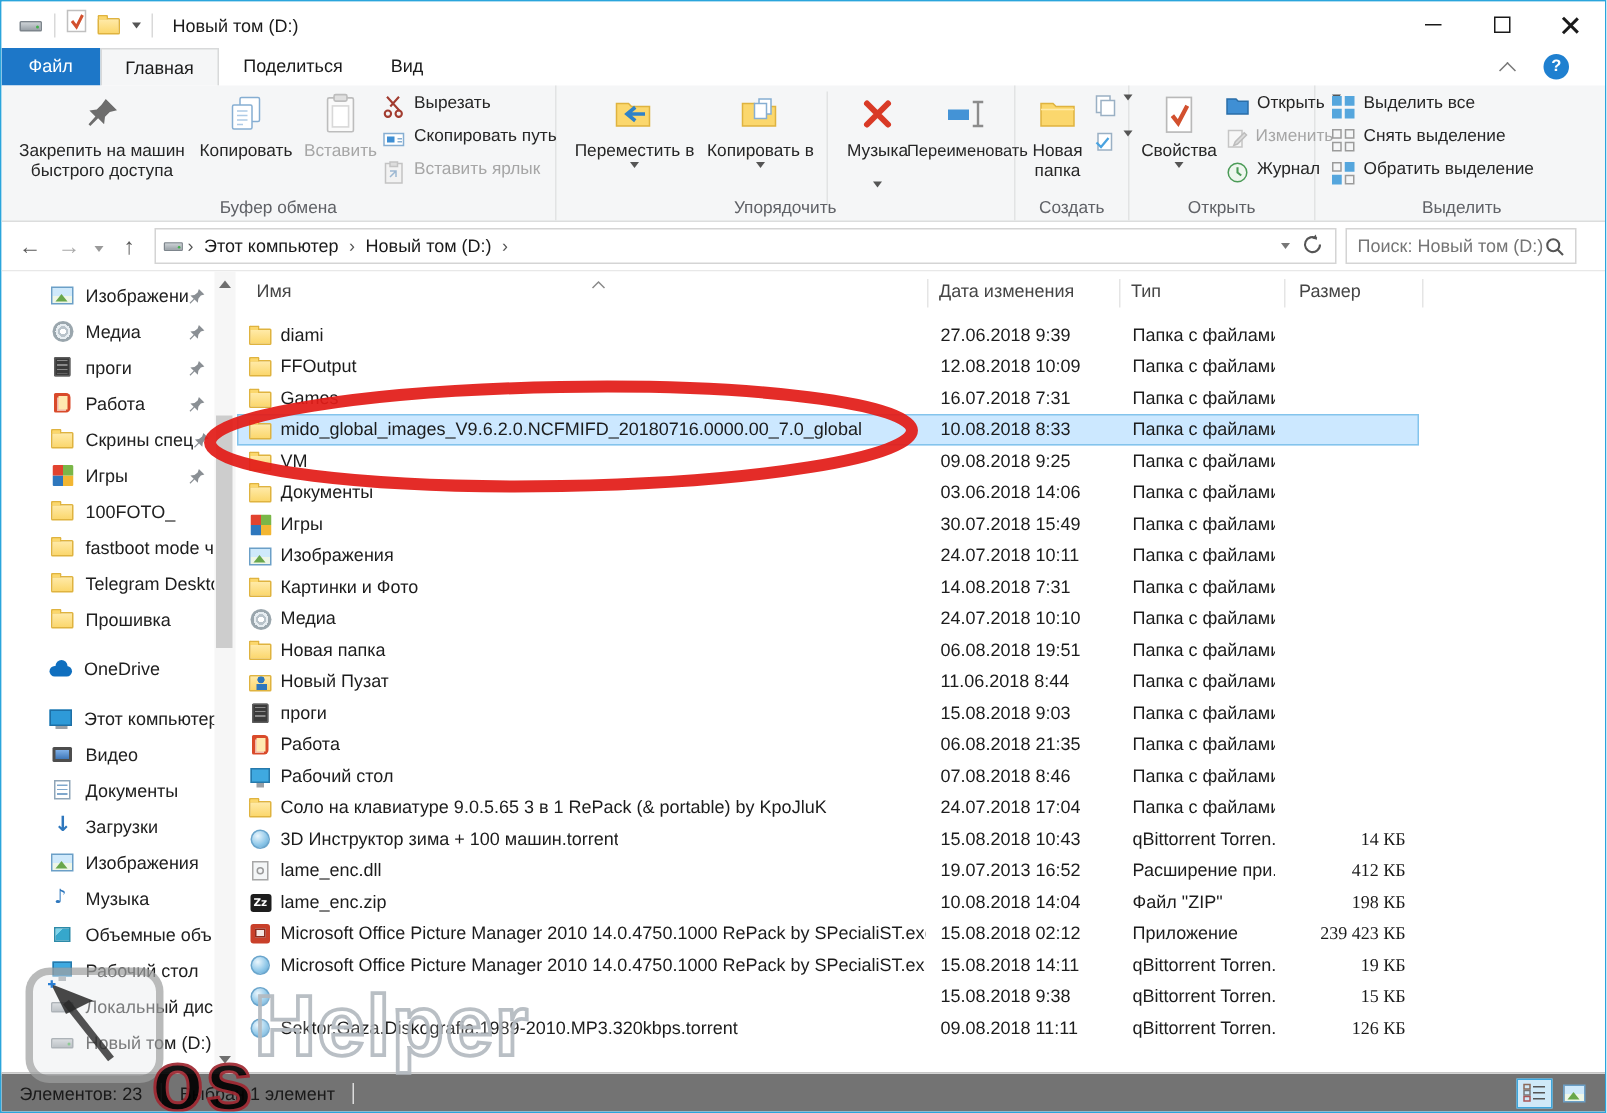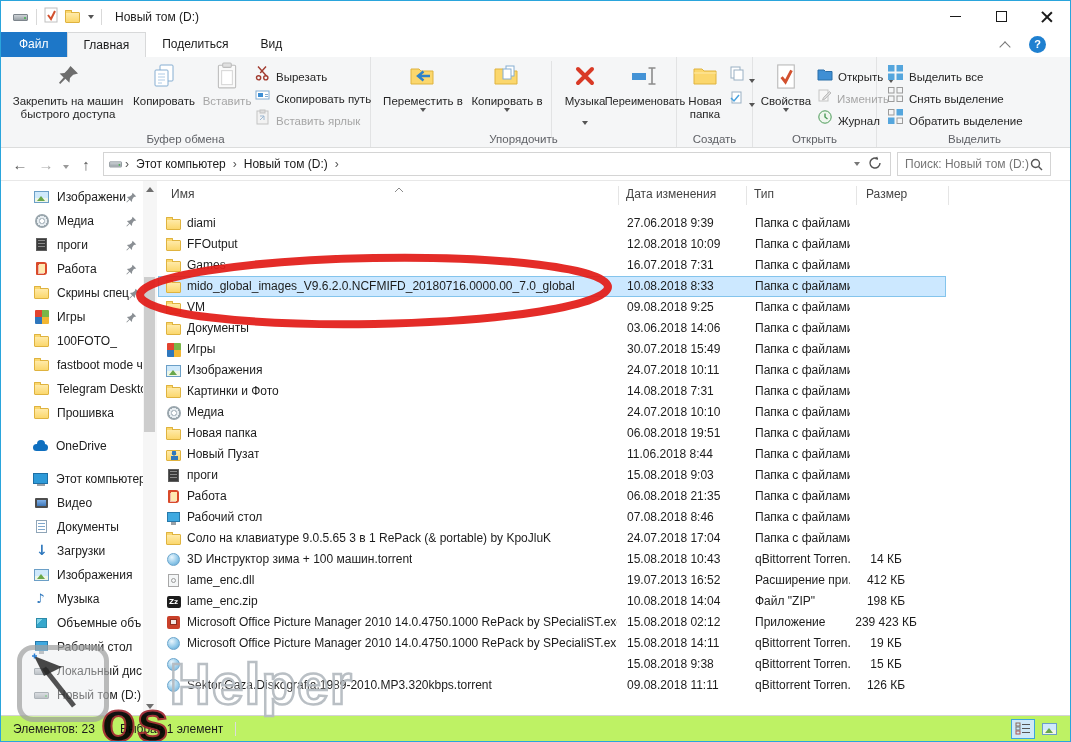--- a/index.html
+++ b/index.html
@@ -29,21 +29,21 @@
   .ribbon-collapse::before{content:"";position:absolute;left:0;top:1px;width:7px;height:7px;border-left:1.5px solid #777;border-top:1.5px solid #777;transform:rotate(45deg);}
   .help-btn{position:absolute;right:24px;top:4px;width:17px;height:17px;border-radius:50%;background:#1f80d0;}
   .help-btn::before{content:"?";position:absolute;left:0;top:0;width:17px;text-align:center;line-height:17px;color:#fff;font-size:11px;font-weight:bold;}
 
   
   .ribbon{position:absolute;left:0;top:56px;width:100%;height:91px;background:#f5f6f7;border-bottom:1px solid #dcdddd;box-sizing:border-box;}
   .rgroup{position:absolute;top:0;height:90px;border-right:1px solid #e2e3e4;box-sizing:border-box;}
   .rgroup-label{position:absolute;bottom:2px;left:0;width:100%;text-align:center;font-size:11.5px;color:#5f6166;white-space:nowrap;}
   .rbtn{position:absolute;top:3px;display:flex;flex-direction:column;align-items:center;font-size:11.5px;line-height:13px;text-align:center;color:#262626;}
   .rbtn .ricon{height:32px;display:flex;align-items:center;justify-content:center;margin-bottom:3px;}
-  .rsmall{position:absolute;display:flex;align-items:flex-end;gap:5px;height:20px;font-size:11.5px;color:#262626;white-space:nowrap;}
+  .rsmall{position:absolute;display:flex;align-items:flex-start;gap:5px;height:20px;font-size:11.5px;color:#262626;white-space:nowrap;}
   .disabled{color:#a6a6a6;}
   .rdivider{position:absolute;top:4px;width:1px;height:120px;background:#e2e3e4;}
 
   
   .addrbar{position:absolute;left:0;top:147px;width:100%;height:33px;background:#fff;display:flex;align-items:center;border-bottom:1px solid #e8e8e8;box-sizing:border-box;}
   .nav-ico{font-size:15px;color:#5a5a5a;width:26px;text-align:center;}
   .nav-ico.dim{color:#a9a9a9;}
   .addr-box{margin-left:4px;width:788px;height:24px;border:1px solid #d4d4d4;display:flex;align-items:center;font-size:12px;color:#1a1a1a;background:#fff;box-sizing:border-box;padding:0 4px;}
   .crumb{padding:0 6px;white-space:nowrap;}
   .crumb-sep{color:#555;font-size:12px;padding:0 1px;}
@@ -74,24 +74,24 @@
   .fh-cell{position:absolute;top:4px;white-space:nowrap;}
   .fh-sep{position:absolute;top:3px;width:1px;height:19px;background:#e5e5e5;}
   .sort-glyph{position:absolute;left:236px;top:-1px;}
   .frows{position:absolute;left:0;top:32px;width:100%;}
   .frow{position:relative;height:21px;font-size:12px;color:#1c1c1c;width:788px;border:1px solid transparent;box-sizing:border-box;}
   .frow[data-selected="true"]{background:#cce8ff;border-color:#84c4ec;}
   .frow .ic{position:absolute;left:7px;top:2px;}
   .c-name{position:absolute;left:28px;top:0;line-height:19px;max-width:430px;overflow:hidden;white-space:nowrap;}
   .c-date{position:absolute;left:468px;top:0;line-height:19px;white-space:nowrap;}
   .c-type{position:absolute;left:596px;top:0;line-height:19px;white-space:nowrap;max-width:95px;overflow:hidden;}
-  .c-size{position:absolute;left:676px;top:0;line-height:19px;width:102px;text-align:center;white-space:nowrap;}
-
-  
-  .statusbar{position:absolute;left:0;bottom:0;width:100%;height:26px;border-top:1px solid #d4d4d4;background:#bef264;display:flex;align-items:center;font-size:12px;color:#1a1a1a;box-sizing:border-box;}
+  .c-size{position:absolute;left:676px;top:0;line-height:19px;width:102px;text-align:right;white-space:nowrap;font-family:Liberation Serif, serif;}
+
+  
+  .statusbar{position:absolute;left:0;bottom:0;width:100%;height:26px;border-top:1px solid #d4d4d4;background:#737373;display:flex;align-items:center;font-size:12px;color:#1a1a1a;box-sizing:border-box;}
   .st-item{padding:0 12px;white-space:nowrap;}
   .st-sep{width:1px;height:14px;background:#dcdcdc;}
   .view-btns{margin-left:auto;display:flex;gap:3px;padding-right:8px;}
   .vbtn{width:24px;height:20px;display:flex;align-items:center;justify-content:center;box-sizing:border-box;}
   .vbtn.active{border:1px solid #3da5dc;background:#cfe9f8;}
 
   
   .ic{position:relative;display:inline-block;width:16px;height:16px;flex:none;}
   .ic::before,.ic::after{content:"";position:absolute;box-sizing:border-box;}
   .ic[data-icon="folder"]::before{left:0;top:3px;width:15px;height:11px;background:linear-gradient(180deg,#ffeaa8,#fbd76d);border:1px solid #dfb33f;border-radius:1px;}

